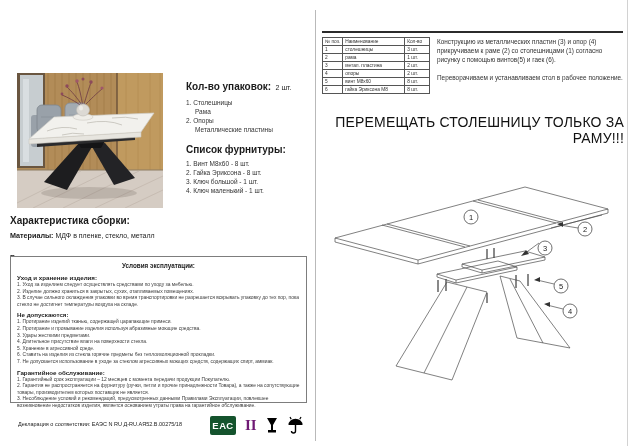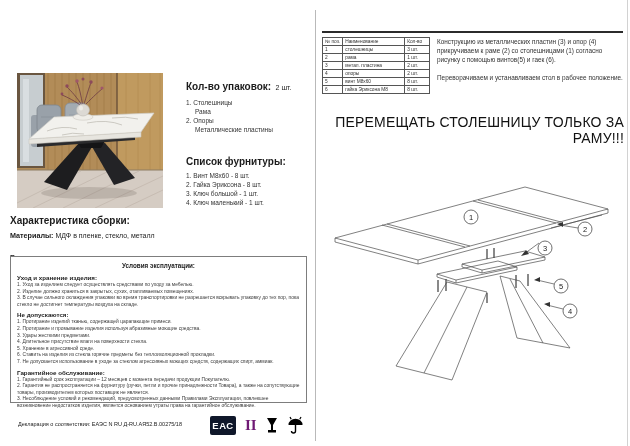--- a/index.html
+++ b/index.html
@@ -14,35 +14,35 @@
   .page-edge { left:627px; top:0; width:1px; height:446px; background:#d2d2d2; }
 
   
   .photo { left:17px; top:73px; width:146px; height:135px; }
   .pack-block { left:186px; top:76px; width:126px; }
   .h-bold { font-size:10px; font-weight:bold; }
   .inline-val { font-size:7px; font-weight:normal; }
   .pack-list { margin-top:4px; }
   .pack-list div, .hw-list div { font-size:6.5px; line-height:9px; color:#333; }
   .indent { padding-left:9px; }
-  .hw-title { margin-top:22px; }
+  .hw-title { margin-top:10px; }
   .hw-list { margin-top:4px; }
 
   .char-block { left:10px; top:215px; width:300px; }
   .char-line { font-size:7px; margin-top:5px; color:#222; }
   .char-line b { font-size:7.2px;text-align:right; }
 
   .cond-box { left:10px; top:256px; width:297px; height:147px; border:1px solid #7d7d7d; padding:3px 6px 2px 6px; background:#fff; }
   .cond-title { font-size:6.3px; font-weight:bold; text-align:center; padding:2px 0 2px; color:#222; }
   .cond-h { font-size:6.2px; font-weight:bold; margin:3px 0 1px; color:#222; }
   .cond-line { font-size:4.9px; line-height:6.6px; color:#3a3a3a; }
 
   .decl { left:18px; top:421px; font-size:5.5px; color:#222; }
   .marks { left:210px; top:413px; width:96px; height:24px; display:flex; align-items:center; gap:9px; }
-  .eac { width:26px; height:19px; background:#0f172a; border-radius:2px; color:#fff;
+  .eac { width:26px; height:19px; background:#14532d; border-radius:2px; color:#fff;
          display:flex; align-items:center; justify-content:center;
          font-weight:bold; font-size:9.5px; letter-spacing:.5px; }
   .roman2 { font-family:"Liberation Serif", serif; font-weight:bold; font-size:15px; color:#701a75; line-height:1; }
 
   
   .r-title { left:322px; top:8px; font-size:15px; font-weight:bold; color:#111; }
   .r-underline { left:322px; top:31px; width:301px; height:2px; background:#2b2b2b; }
 
   .parts-table { left:322px; top:37px; border-collapse:collapse; }
   .parts-table td, .parts-table th {

